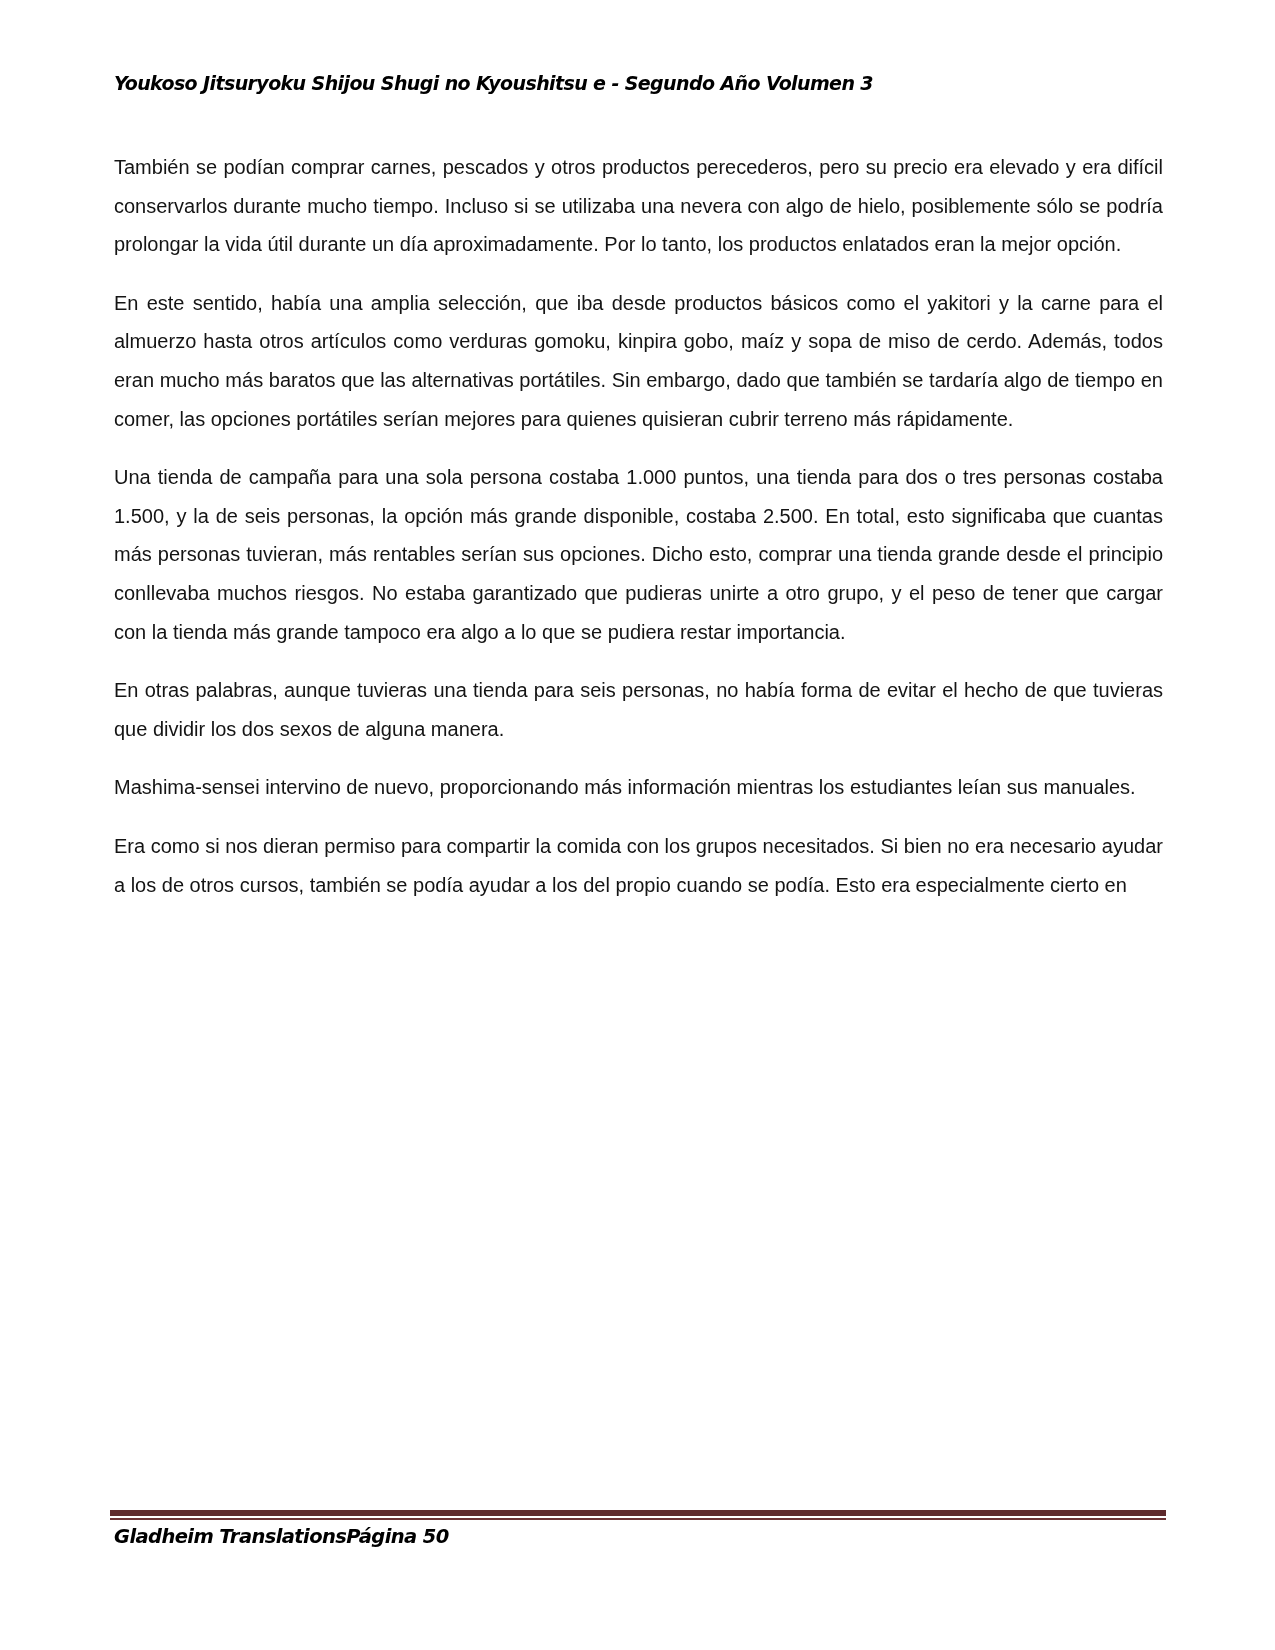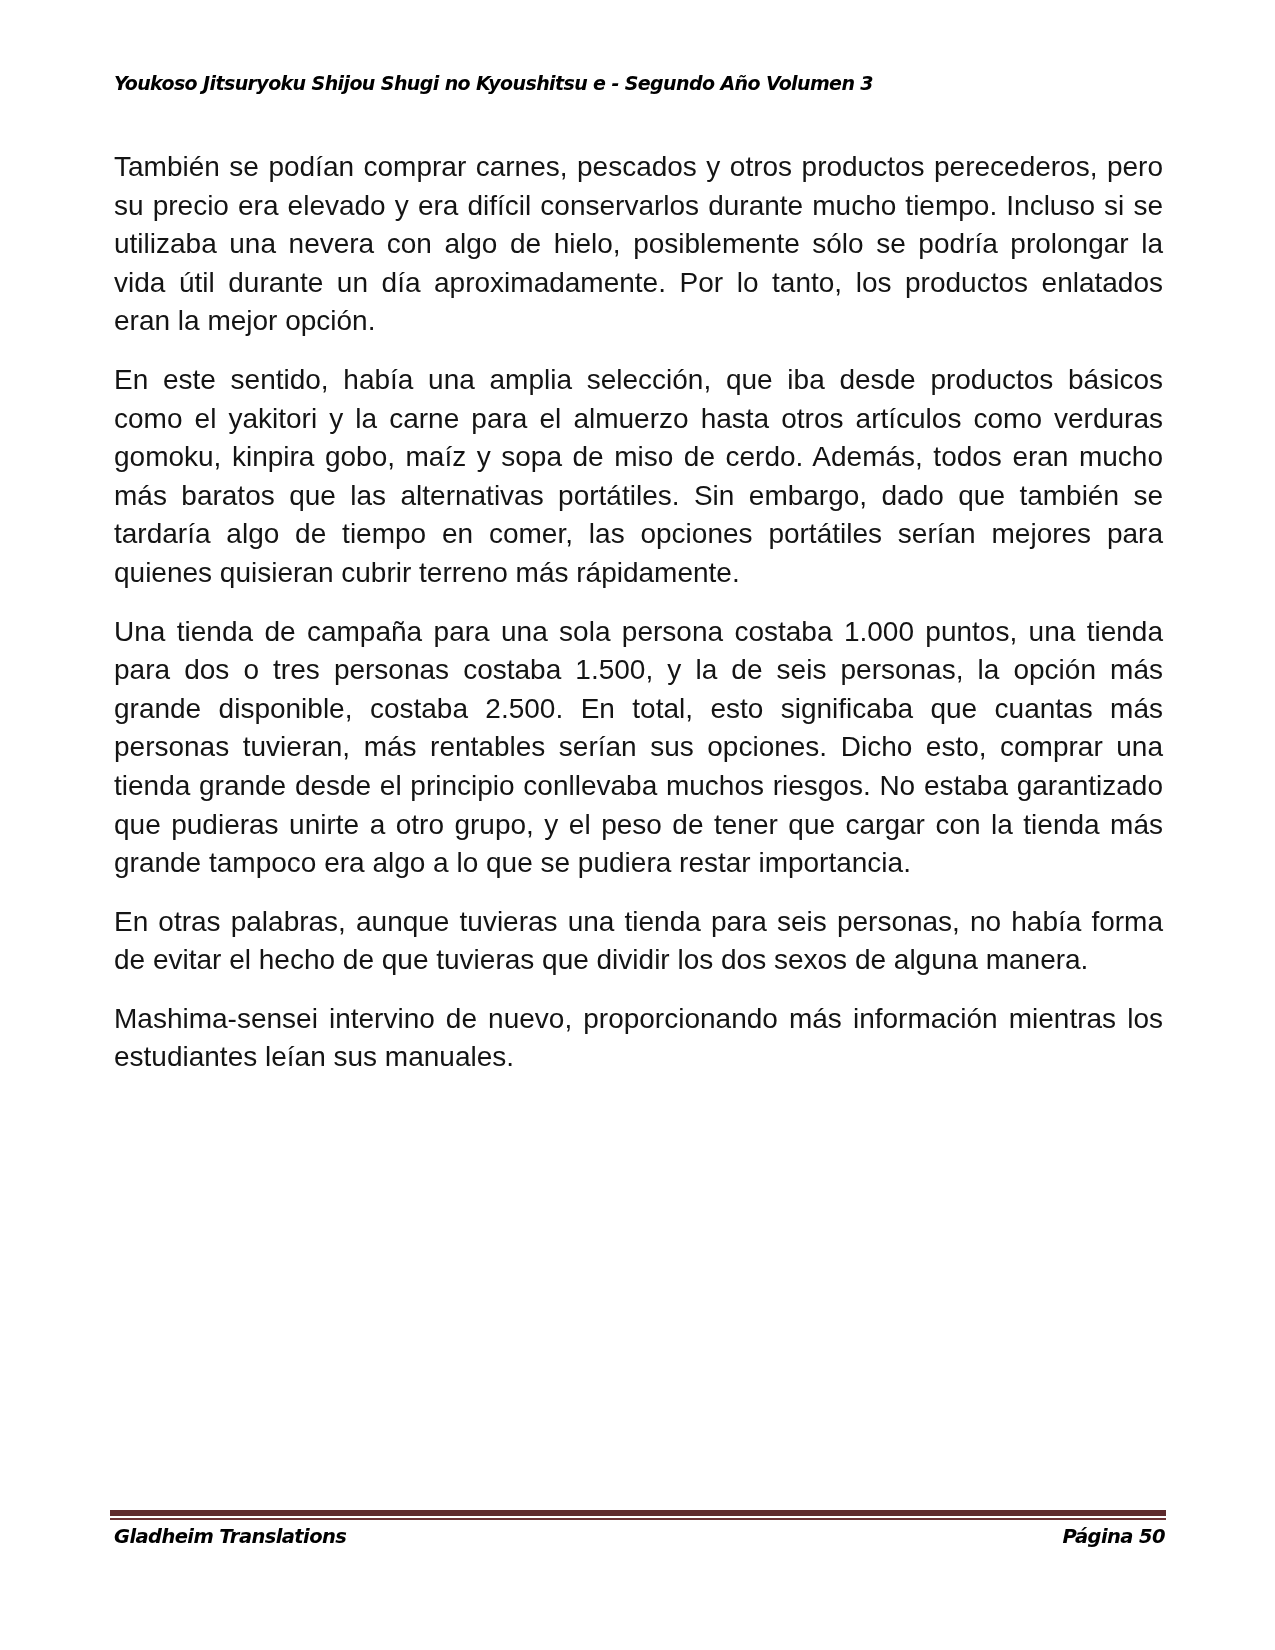--- a/index.html
+++ b/index.html
@@ -26,21 +26,21 @@
       letter-spacing: -0.6px;
       color: #000000;
       white-space: nowrap;
     }
     .body-text {
       position: absolute;
       left: 114px;
       top: 148px;
       width: 1049px;
       font-family: "Liberation Sans", sans-serif;
-      font-size: 28px;
+      font-size: 20px;
       line-height: 38.6px;
       color: #141414;
     }
     .body-text p {
       margin: 0 0 20px 0;
       text-align: justify;
     }
     .body-text p.dialogue {
       text-indent: 73px;
     }
@@ -59,40 +59,40 @@
     .footer-rule .thin {
       height: 2px;
       background: #6b3234;
     }
     .footer {
       position: absolute;
       left: 114px;
       top: 1525px;
       width: 1051px;
       display: flex;
-      justify-content: space-between;
       font-family: "DejaVu Sans", sans-serif;
       font-style: italic;
       font-weight: bold;
       font-size: 19.5px;
       letter-spacing: -0.6px;
       color: #000000;
     }
   </style>
 </head>
 <body>
 
 <div class="page-header">Youkoso Jitsuryoku Shijou Shugi no Kyoushitsu e - Segundo Año Volumen 3</div>
 
 <div class="body-text">
   <p>También se podían comprar carnes, pescados y otros productos perecederos, pero su precio era elevado y era difícil conservarlos durante mucho tiempo. Incluso si se utilizaba una nevera con algo de hielo, posiblemente sólo se podría prolongar la vida útil durante un día aproximadamente. Por lo tanto, los productos enlatados eran la mejor opción.</p>
   <p>En este sentido, había una amplia selección, que iba desde productos básicos como el yakitori y la carne para el almuerzo hasta otros artículos como verduras gomoku, kinpira gobo, maíz y sopa de miso de cerdo. Además, todos eran mucho más baratos que las alternativas portátiles. Sin embargo, dado que también se tardaría algo de tiempo en comer, las opciones portátiles serían mejores para quienes quisieran cubrir terreno más rápidamente.</p>
   <p>Una tienda de campaña para una sola persona costaba 1.000 puntos, una tienda para dos o tres personas costaba 1.500, y la de seis personas, la opción más grande disponible, costaba 2.500. En total, esto significaba que cuantas más personas tuvieran, más rentables serían sus opciones. Dicho esto, comprar una tienda grande desde el principio conllevaba muchos riesgos. No estaba garantizado que pudieras unirte a otro grupo, y el peso de tener que cargar con la tienda más grande tampoco era algo a lo que se pudiera restar importancia.</p>
   <p>En otras palabras, aunque tuvieras una tienda para seis personas, no había forma de evitar el hecho de que tuvieras que dividir los dos sexos de alguna manera.</p>
   <p>Mashima-sensei intervino de nuevo, proporcionando más información mientras los estudiantes leían sus manuales.</p>
+  <p>Era como si nos dieran permiso para compartir la comida con los grupos necesitados. Si bien no era necesario ayudar a los de otros cursos, también se podía ayudar a los del propio cuando se podía. Esto era especialmente cierto en</p>
 </div>
 
 <div class="footer-rule">
   <div class="thick"></div>
   <div class="gap"></div>
   <div class="thin"></div>
 </div>
 
 <div class="footer">
   <span>Gladheim Translations</span>

